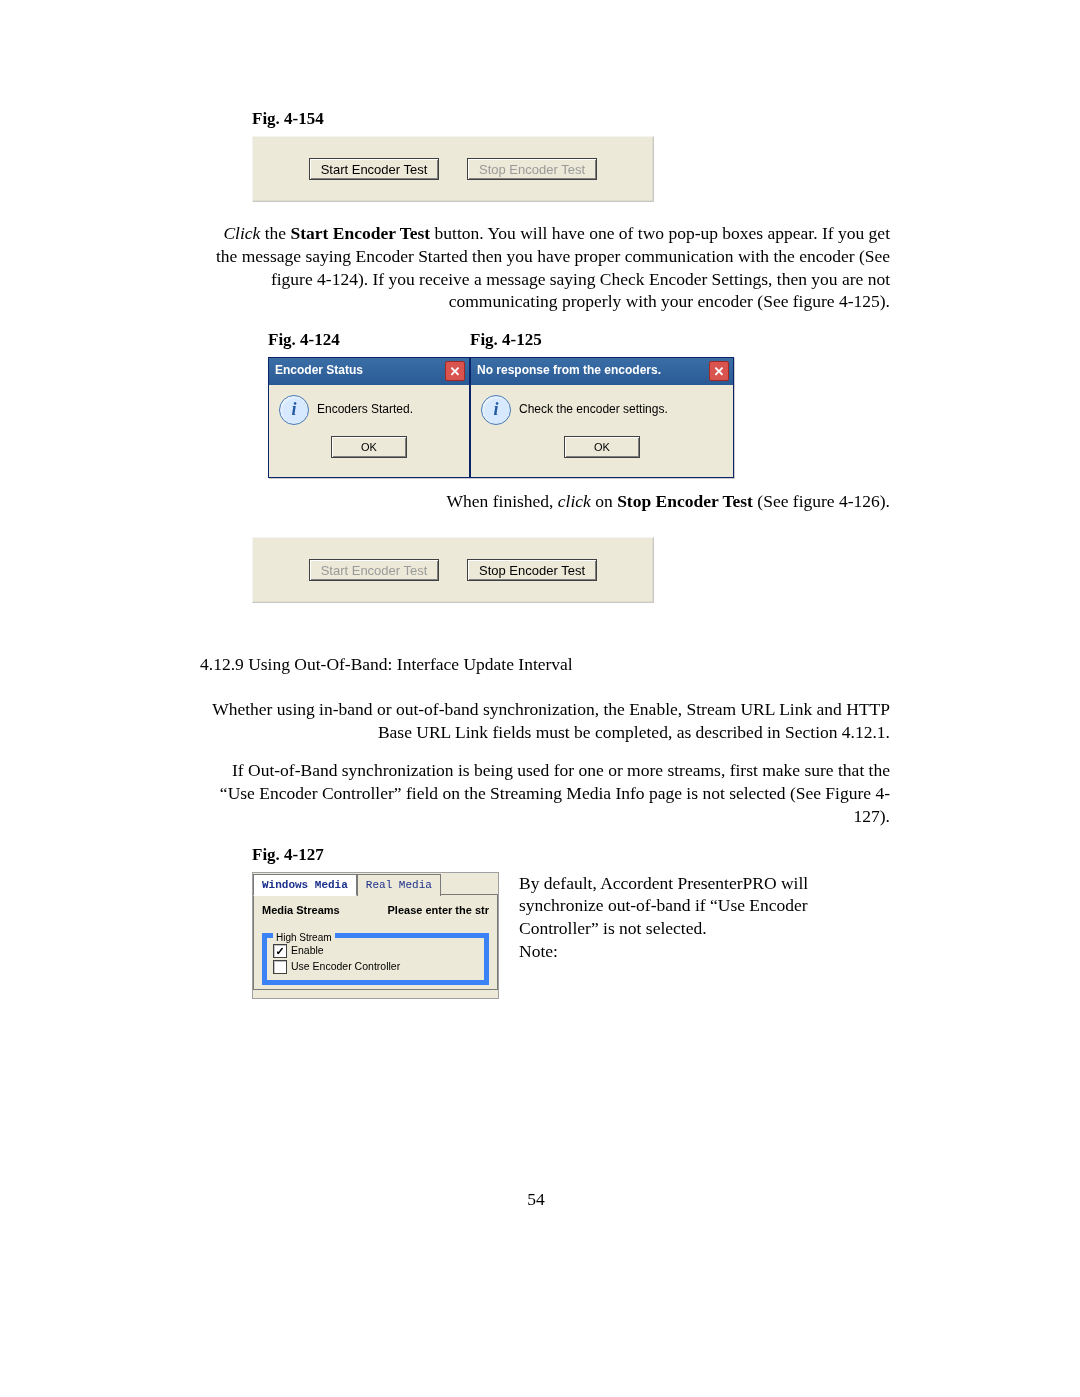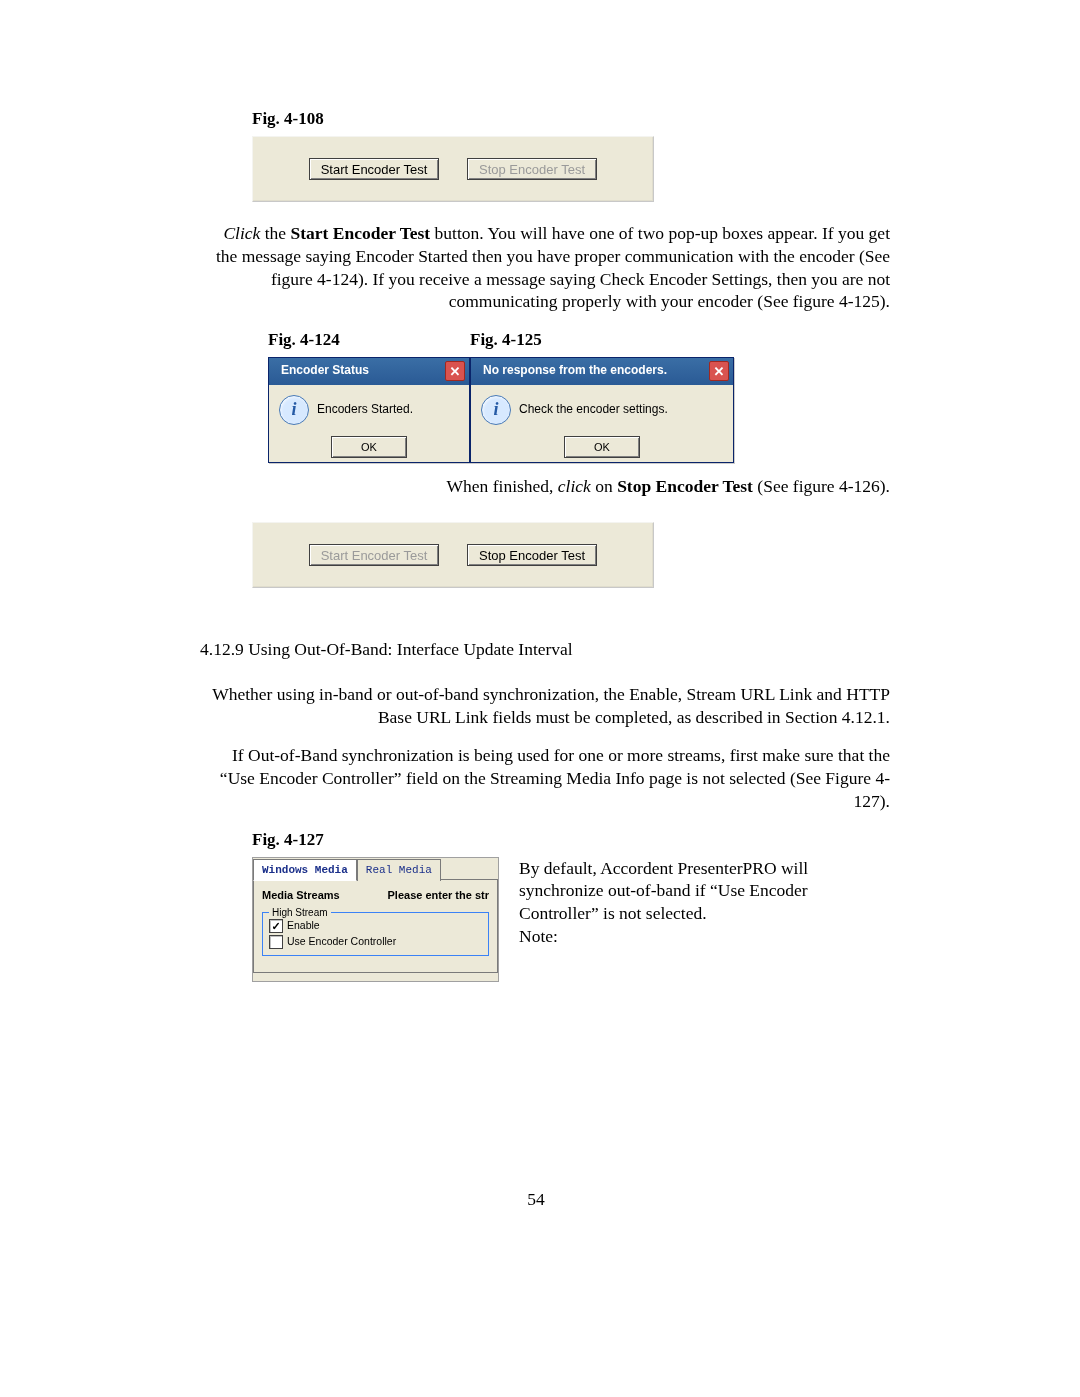--- a/index.html
+++ b/index.html
@@ -79,21 +79,21 @@
     width: 200px;
     box-shadow: 1px 1px 0 rgba(0,0,0,0.2);
     font-family: Tahoma, Arial, sans-serif;
   }
   .dlg.wide { width: 262px; }
   .dlg-title {
     background: linear-gradient(#3a6ea5,#2a5a95);
     color:#fff;
     font-weight:bold;
     font-size:12px;
-    padding:3px 4px 4px 12px;
+    padding:3px 4px 4px 6px;
     display:flex;
     align-items:center;
     justify-content:space-between;
   }
   .closebox {
     width:18px;height:18px;
     background:#d9534f;
     border:1px solid #a02820;
     border-radius:2px;
     display:flex;align-items:center;justify-content:center;
@@ -112,21 +112,21 @@
     background:#d7e9ff;
     border:1px solid #4a7ab5;
     box-shadow: inset 1px 1px 3px rgba(255,255,255,0.8);
     display:flex;align-items:center;justify-content:center;
     color:#255aa5;font-weight:bold;font-family:Georgia,serif;
     font-size:18px;font-style:italic;
     flex-shrink:0;
   }
   .dlg-foot {
     text-align:center;
-    padding:4px 0 4px 0;
+    padding:4px 0 19px 0;
   }
   .okbtn {
     font-family: Tahoma, Arial, sans-serif;
     font-size:11px;
     width:74px;height:20px;
     background:#ece9d8;
     border:1px dotted #555;
     outline:1px solid #404040;
     outline-offset:-1px;
     box-shadow: inset 1px 1px 0 #fff, inset -1px -1px 0 #808080;
@@ -174,22 +174,22 @@
     padding:8px 8px 4px 8px;
     background:#ece9d8;
     margin-top:-1px;
     min-height:80px;
     text-align:center;
   }
   .ms-row { display:flex; justify-content:space-between; align-items:center; margin-bottom:4px;}
   .ms-label { font-weight:bold; font-size:11px; }
   .ms-prompt { font-weight:bold; font-size:11px; white-space:nowrap; overflow:hidden; }
   .group {
-    border:1px solid #3b82f6;
-    margin-top:10px;
+    border:5px solid #3b82f6;
+    margin-top:16px;
     padding:4px 6px 6px 6px;
     position:relative;
   }
   .group-title {
     position:absolute; top:-7px; left:6px;
     background:#ece9d8;
     padding:0 3px;
     font-size:10px;
   }
   .chk-row { display:flex; align-items:center; gap:4px; font-size:10.5px; margin-top:2px;}
@@ -208,21 +208,21 @@
     text-align:center;
     font-size:17.5px;
   }
 </style>
 </head>
 <body>
 
 <div class="page">
 
   <div class="fig-block">
-    <div class="fig-label">Fig. 4-108</div>
+    <div class="fig-label">Fig. 4-154</div>
     <div class="btnbar">
       <div class="winbtn raised">Start Encoder Test</div>
       <div class="winbtn raised dis">Stop Encoder Test</div>
     </div>
   </div>
 
   <div class="para">
     <span class="italic">Click</span><span> the </span><span class="bold">Start Encoder Test</span><span> button. You will have one of two pop-up boxes appear. If you get the message saying Encoder Started then you have proper communication with the encoder (See figure 4-124). If you receive a message saying Check Encoder Settings, then you are not communicating properly with your encoder (See figure 4-125).</span>
   </div>
 

